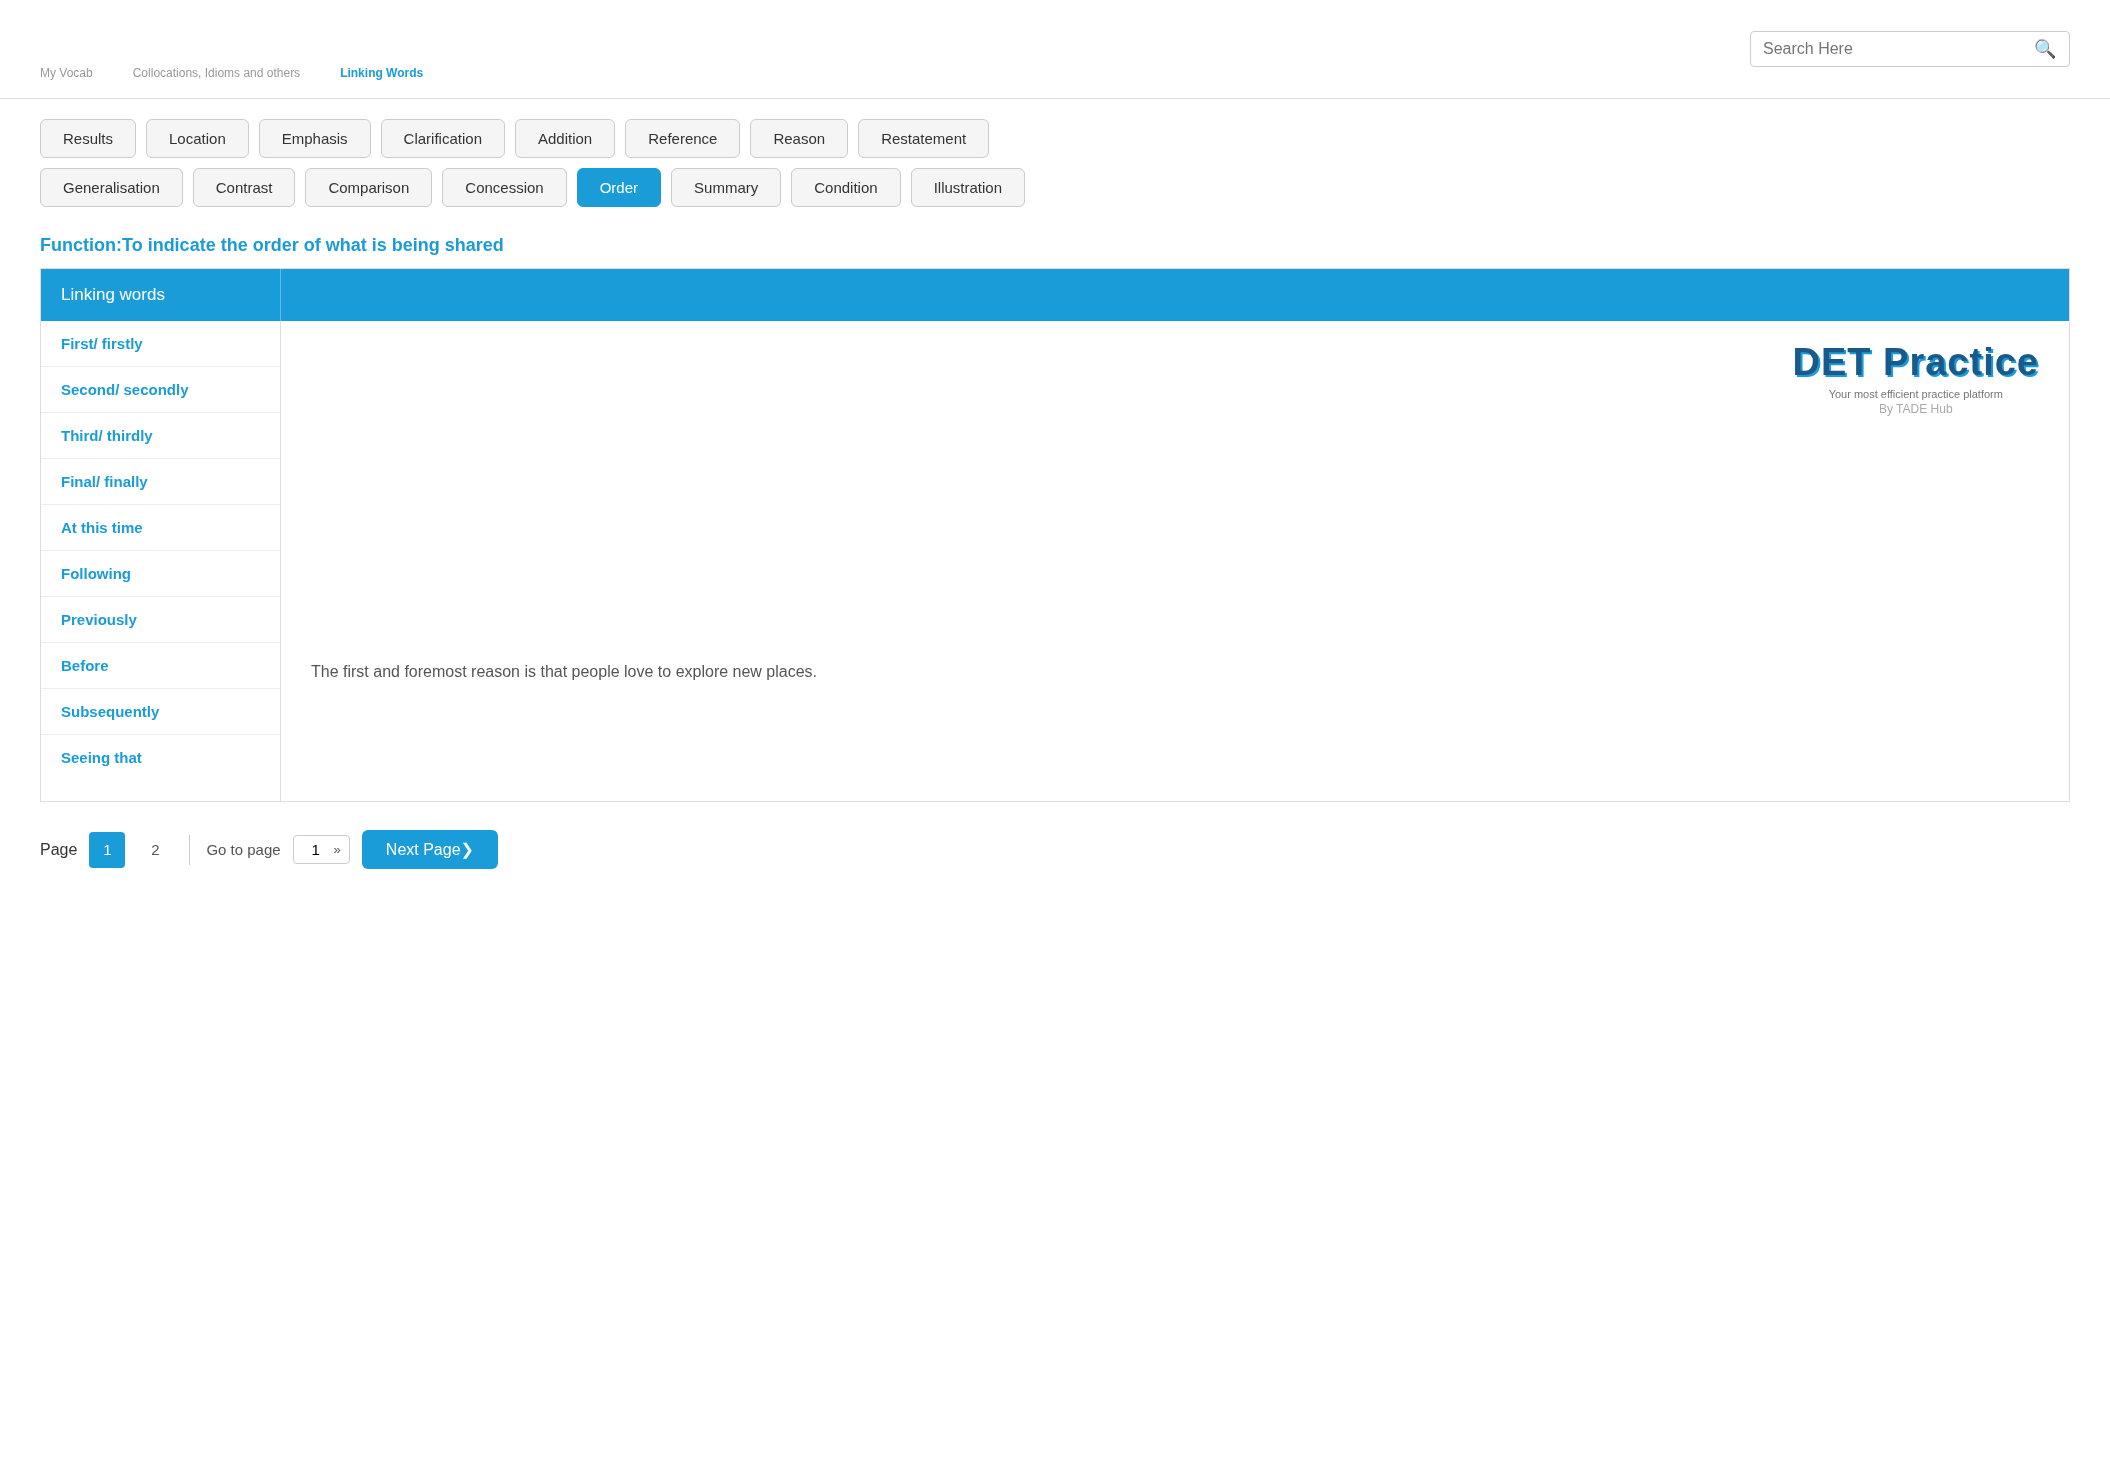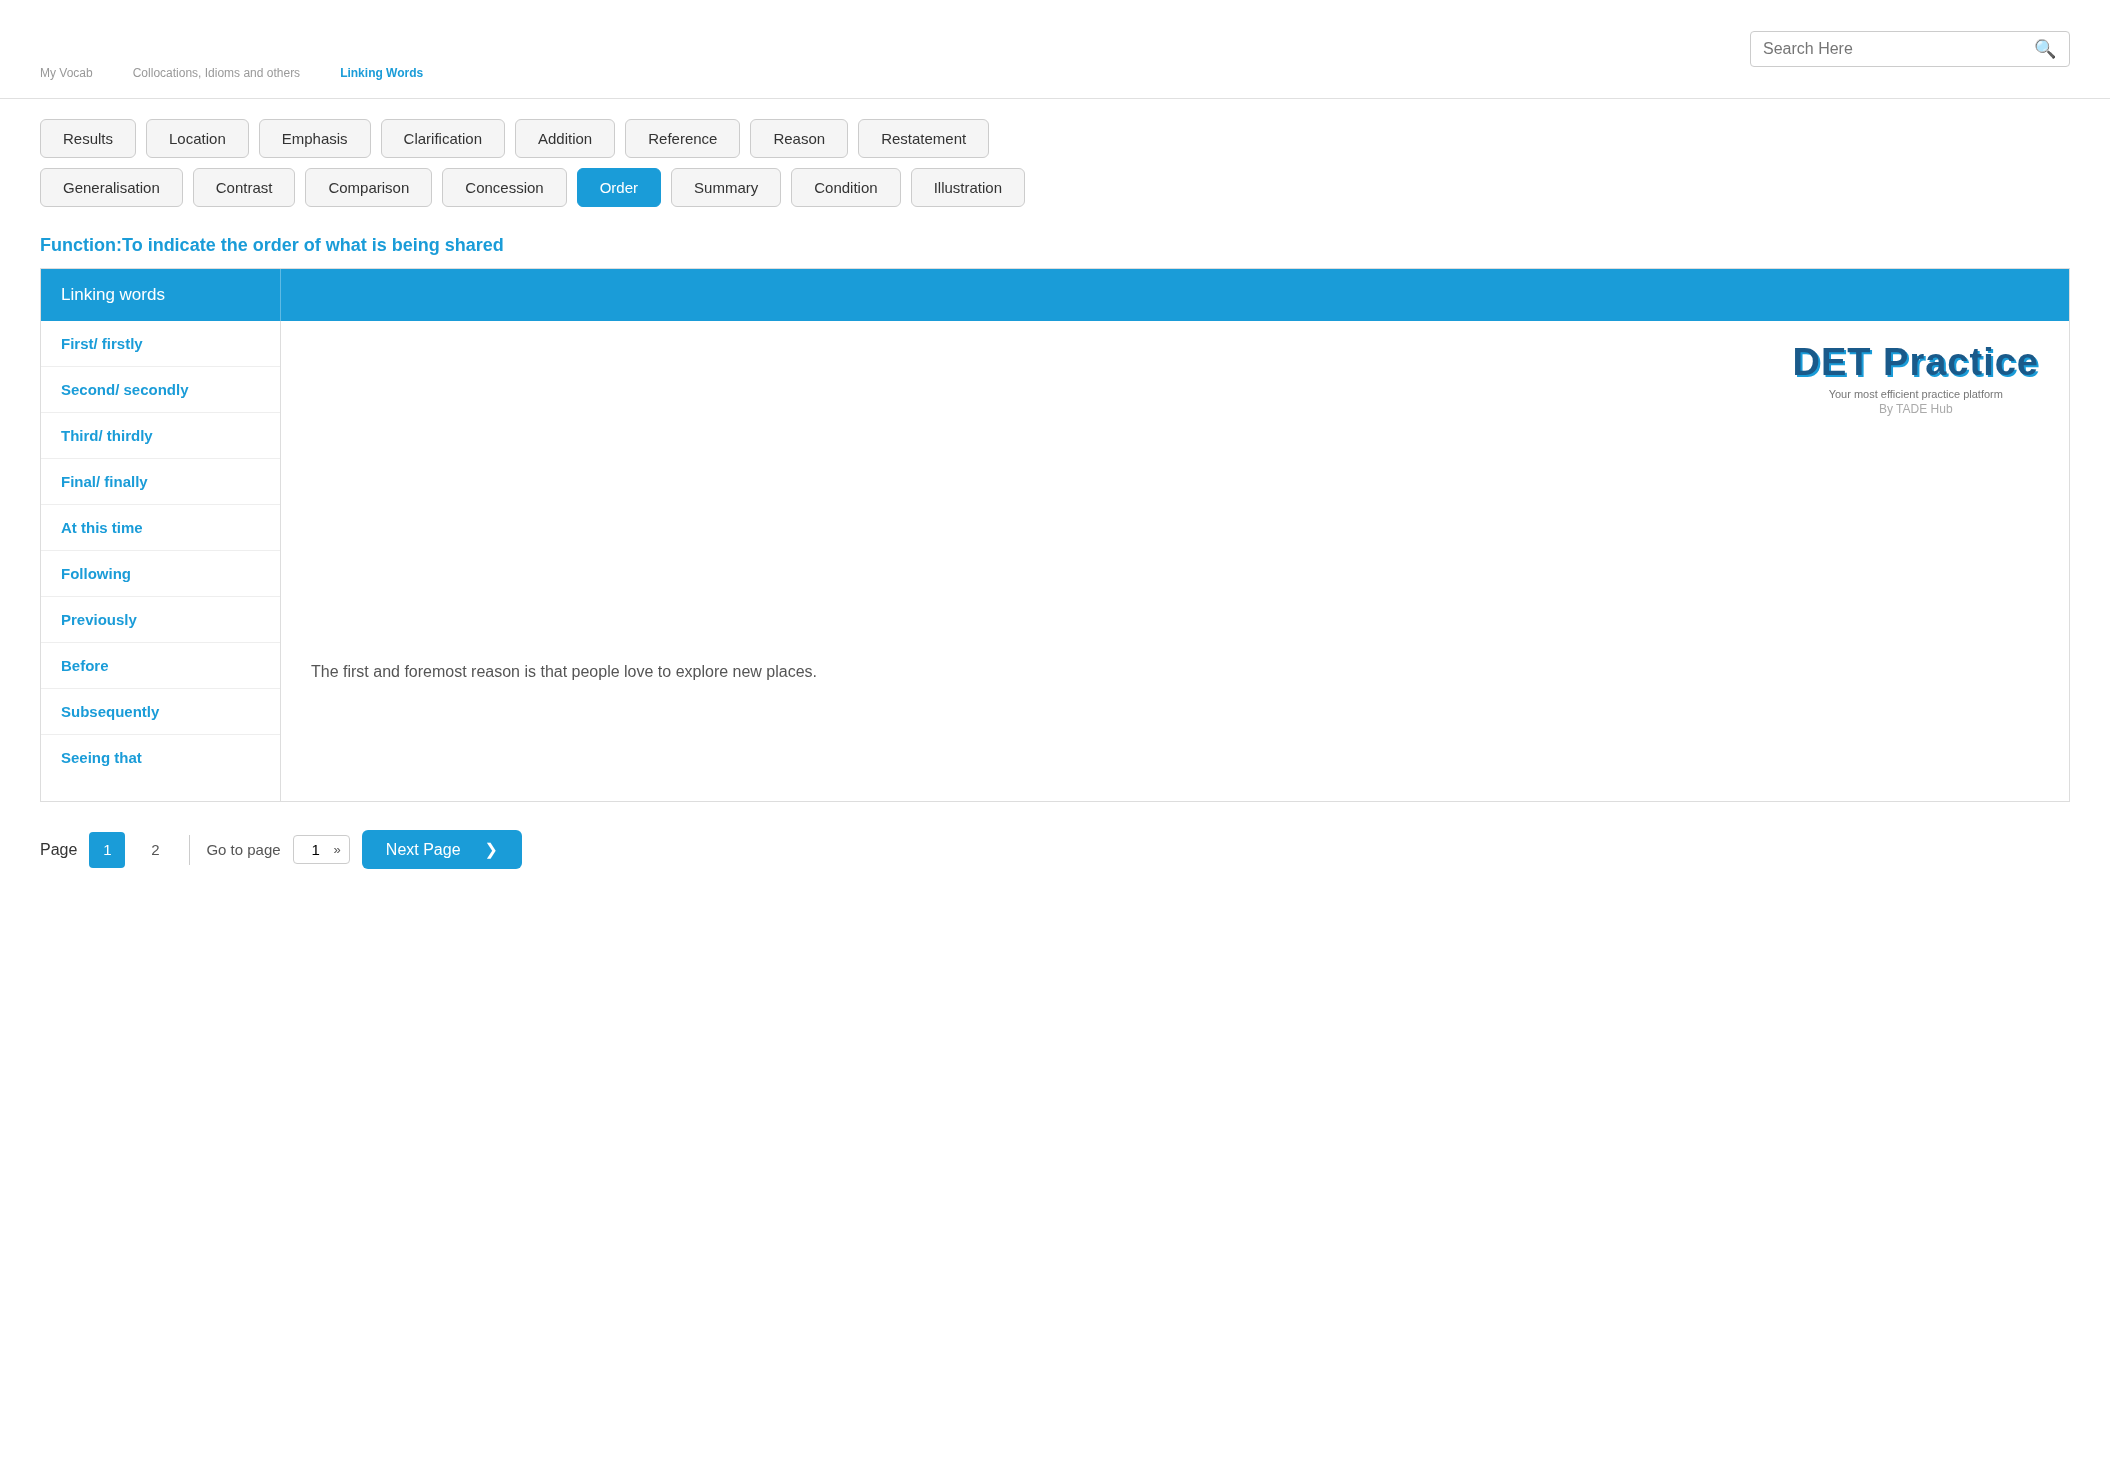--- a/index.html
+++ b/index.html
@@ -222,21 +222,21 @@
     .next-page-btn {
       background: #1a9cd8;
       color: #fff;
       border: none;
       border-radius: 6px;
       padding: 10px 24px;
       font-size: 16px;
       cursor: pointer;
       display: flex;
       align-items: center;
-      gap: 24px;
+      gap: 0;
     }
     .next-page-btn .chevron {
       font-size: 16px;
     }
   </style>
 </head>
 <body>
 
 <div class="header">
   <a class="nav-item">My Vocab</a>

